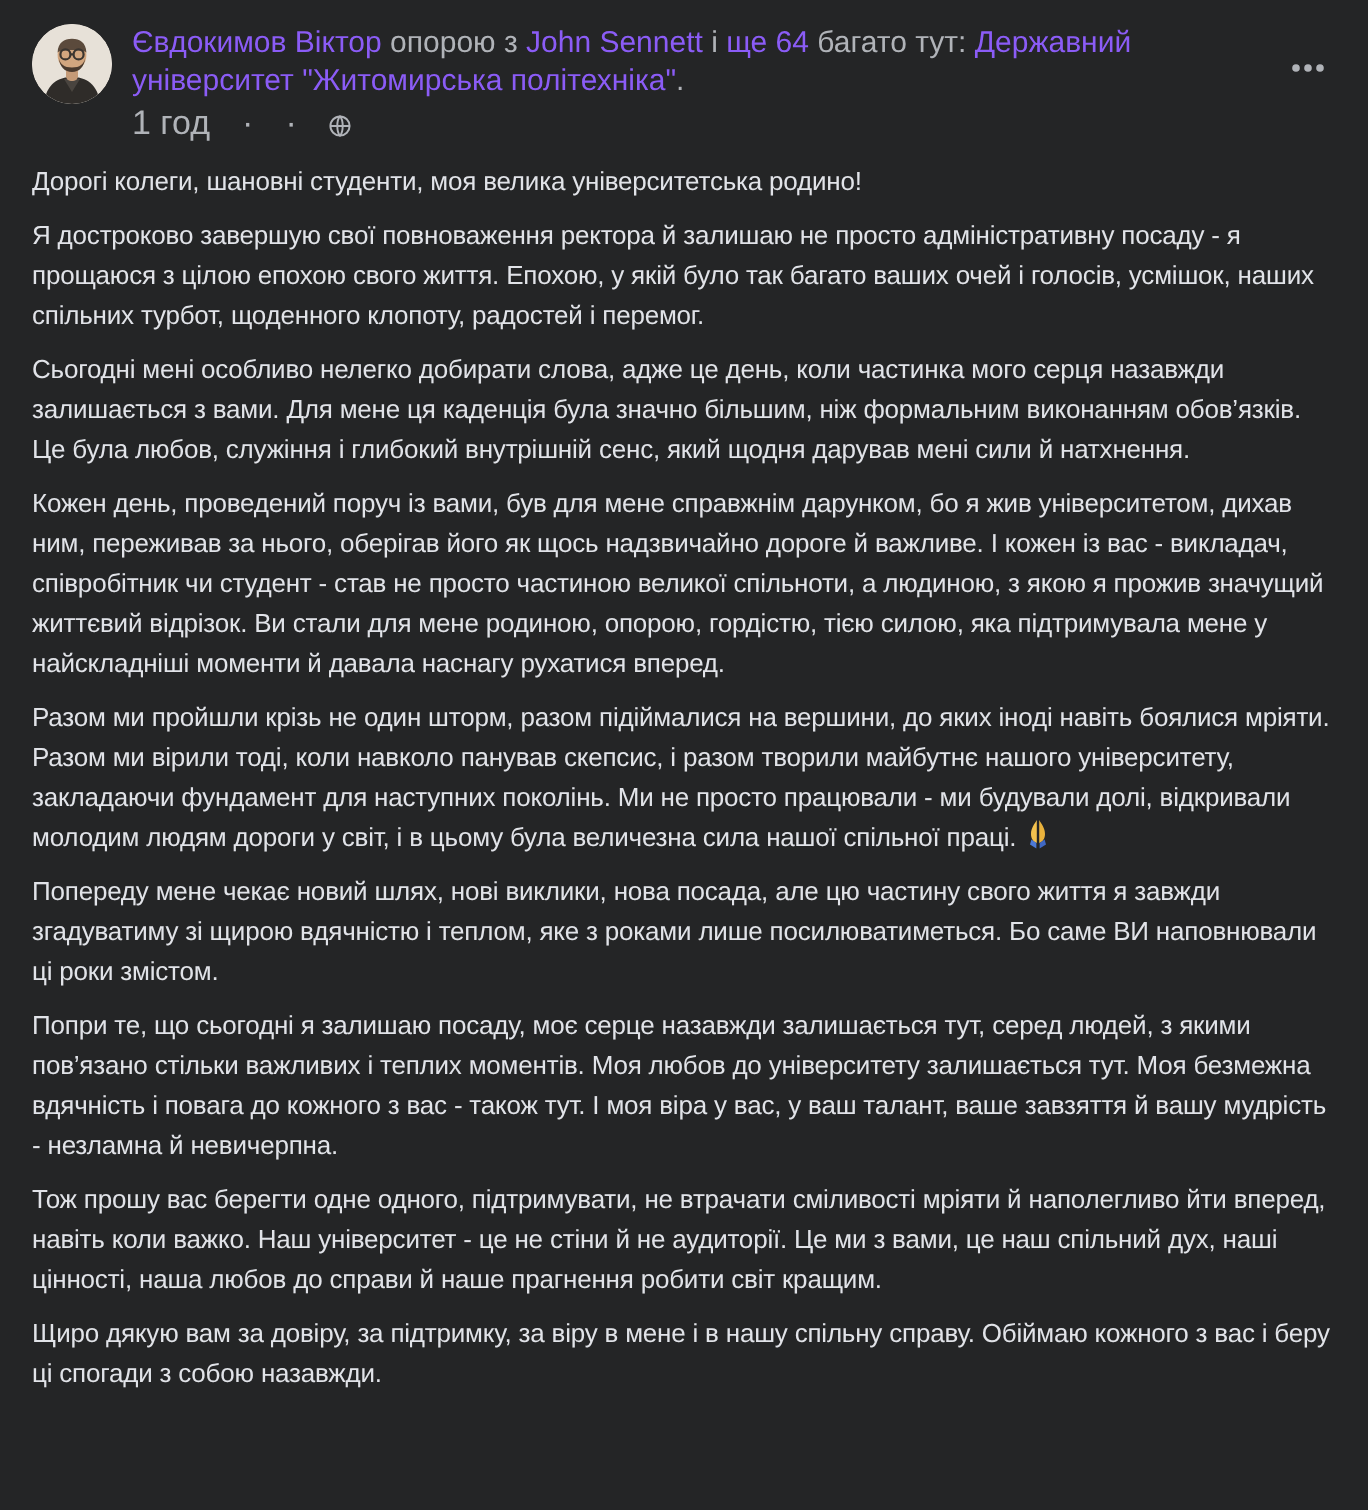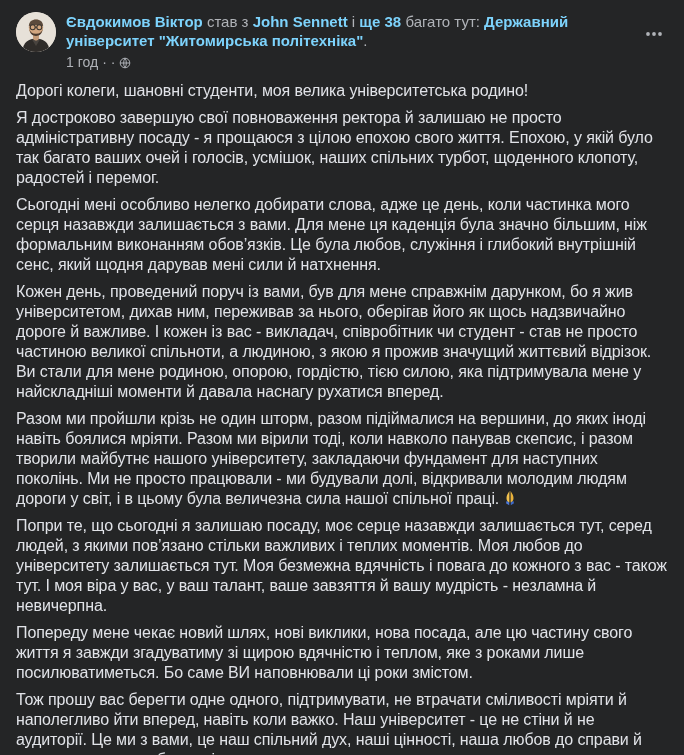--- a/index.html
+++ b/index.html
@@ -17,39 +17,39 @@
   .avatar {
     width: 40px; height: 40px; flex: 0 0 40px;
     border-radius: 50%; overflow: hidden; cursor: pointer;
     background: #e7e1d8;
   }
   .avatar svg { display: block; }
   .header-meta { min-width: 0; }
   .byline {
     font-size: 15px; line-height: 19px; color: #b0b3b8;
   }
-  .byline .name { color: #7dd3fc; font-weight: 700; cursor: pointer; }
+  .byline .name { color: #8b5cf6; font-weight: 400; cursor: pointer; }
   .meta-row {
-    margin-top: 4px; display: flex; align-items: center; gap: 4px;
-    font-size: 14px; line-height: 16px; color: #b0b3b8;
+    margin-top: 4px; display: flex; align-items: center; gap: 16px;
+    font-size: 17px; line-height: 16px; color: #b0b3b8;
   }
   .meta-row .link { cursor: pointer; }
   .globe { display: inline-flex; margin-top: 1px; }
   .menu-btn {
     position: absolute; top: 20px; right: 14px;
     width: 32px; height: 32px; border-radius: 50%;
     display: flex; align-items: center; justify-content: center;
     cursor: pointer;
   }
 
   
   .post-text { margin-top: 11px; }
   .para {
     margin: 0 0 7px 0;
-    font-size: 16px; line-height: 20px;
+    font-size: 13px; line-height: 20px;
     letter-spacing: -0.1px;
     color: #e1e3e8;
   }
   .emoji { display: inline-block; vertical-align: -2px; margin-left: 3px; }
   .emoji svg { display: block; }
 </style>
 </head>
 <body>
 
 <div class="post">
@@ -68,24 +68,24 @@
           <circle cx="16.7" cy="15.2" r="2.5"></circle>
           <circle cx="23.3" cy="15.2" r="2.5"></circle>
           <path d="M19.2 15.2 L20.8 15.2"></path>
         </g>
       </svg>
     </div>
 
     <div class="header-meta">
       <div class="byline">
         <span class="name">Євдокимов Віктор</span>
-        <span>став з</span>
+        <span>опорою з</span>
         <span class="name">John Sennett</span>
         <span>і</span>
-        <span class="name">ще 38</span>
+        <span class="name">ще 64</span>
         <span>багато тут:</span>
         <span class="name">Державний університет "Житомирська політехніка"</span><span>.</span>
       </div>
       <div class="meta-row">
         <span class="link">1 год</span>
         <span>·</span>
         <span>·</span>
         <span class="globe">
           <svg viewBox="0 0 16 16" width="12" height="12" fill="none" stroke="#b0b3b8" stroke-width="1.3">
             <circle cx="8" cy="8" r="6.4"></circle>
@@ -111,19 +111,19 @@
     <p class="para"><span>Дорогі колеги, шановні студенти, моя велика університетська родино!</span></p>
     <p class="para"><span>Я достроково завершую свої повноваження ректора й залишаю не просто адміністративну посаду - я прощаюся з цілою епохою свого життя. Епохою, у якій було так багато ваших очей і голосів, усмішок, наших спільних турбот, щоденного клопоту, радостей і перемог.</span></p>
     <p class="para"><span>Сьогодні мені особливо нелегко добирати слова, адже це день, коли частинка мого серця назавжди залишається з вами. Для мене ця каденція була значно більшим, ніж формальним виконанням обов’язків. Це була любов, служіння і глибокий внутрішній сенс, який щодня дарував мені сили й натхнення.</span></p>
     <p class="para"><span>Кожен день, проведений поруч із вами, був для мене справжнім дарунком, бо я жив університетом, дихав ним, переживав за нього, оберігав його як щось надзвичайно дороге й важливе. І кожен із вас - викладач, співробітник чи студент - став не просто частиною великої спільноти, а людиною, з якою я прожив значущий життєвий відрізок. Ви стали для мене родиною, опорою, гордістю, тією силою, яка підтримувала мене у найскладніші моменти й давала наснагу рухатися вперед.</span></p>
     <p class="para"><span>Разом ми пройшли крізь не один шторм, разом підіймалися на вершини, до яких іноді навіть боялися мріяти. Разом ми вірили тоді, коли навколо панував скепсис, і разом творили майбутнє нашого університету, закладаючи фундамент для наступних поколінь. Ми не просто працювали - ми будували долі, відкривали молодим людям дороги у світ, і в цьому була величезна сила нашої спільної праці.</span><span class="emoji"><svg viewBox="0 0 16 16" width="16" height="16">
         <path d="M7.4 1 C6.1 3.3 4.5 5 4.5 8 C4.5 10.4 5.7 11.9 7.4 12.5 Z" fill="#f2c14e"></path>
         <path d="M8.6 1 C9.9 3.3 11.5 5 11.5 8 C11.5 10.4 10.3 11.9 8.6 12.5 Z" fill="#e9b23c"></path>
         <path d="M4.7 10.8 L7.2 12.5 L7.2 15.2 L4 13.3 Z" fill="#4d79d6"></path>
         <path d="M11.3 10.8 L8.8 12.5 L8.8 15.2 L12 13.3 Z" fill="#3f68c4"></path>
       </svg></span></p>
+    <p class="para"><span>Попереду мене чекає новий шлях, нові виклики, нова посада, але цю частину свого життя я завжди згадуватиму зі щирою вдячністю і теплом, яке з роками лише посилюватиметься. Бо саме ВИ наповнювали ці роки змістом.</span></p>
     <p class="para"><span>Попри те, що сьогодні я залишаю посаду, моє серце назавжди залишається тут, серед людей, з якими пов’язано стільки важливих і теплих моментів. Моя любов до університету залишається тут. Моя безмежна вдячність і повага до кожного з вас - також тут. І моя віра у вас, у ваш талант, ваше завзяття й вашу мудрість - незламна й невичерпна.</span></p>
-    <p class="para"><span>Попереду мене чекає новий шлях, нові виклики, нова посада, але цю частину свого життя я завжди згадуватиму зі щирою вдячністю і теплом, яке з роками лише посилюватиметься. Бо саме ВИ наповнювали ці роки змістом.</span></p>
     <p class="para"><span>Тож прошу вас берегти одне одного, підтримувати, не втрачати сміливості мріяти й наполегливо йти вперед, навіть коли важко. Наш університет - це не стіни й не аудиторії. Це ми з вами, це наш спільний дух, наші цінності, наша любов до справи й наше прагнення робити світ кращим.</span></p>
     <p class="para"><span>Щиро дякую вам за довіру, за підтримку, за віру в мене і в нашу спільну справу. Обіймаю кожного з вас і беру ці спогади з собою назавжди.</span></p>
   </div>
 
 </div>
 
 </body></html>

